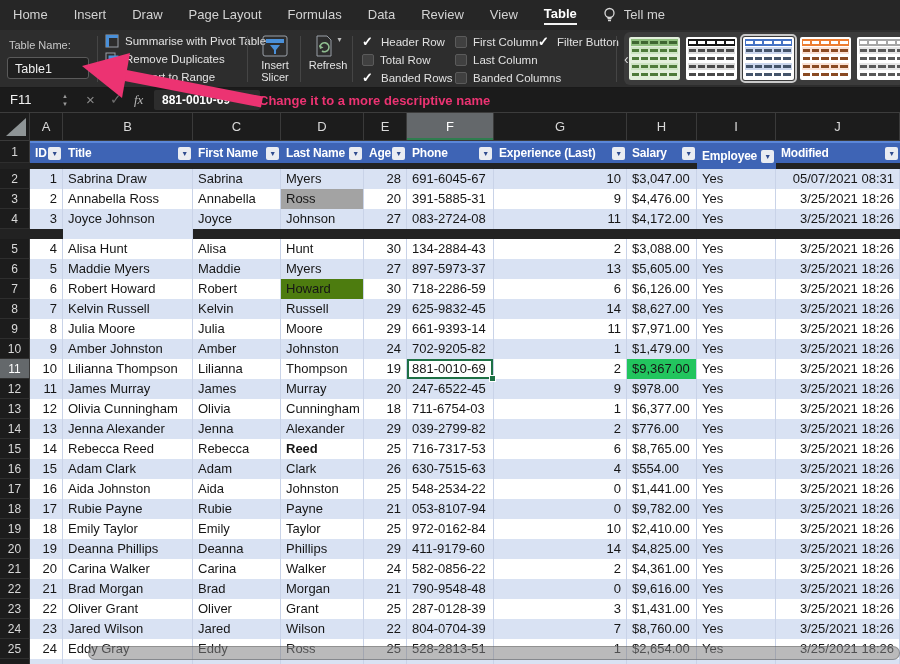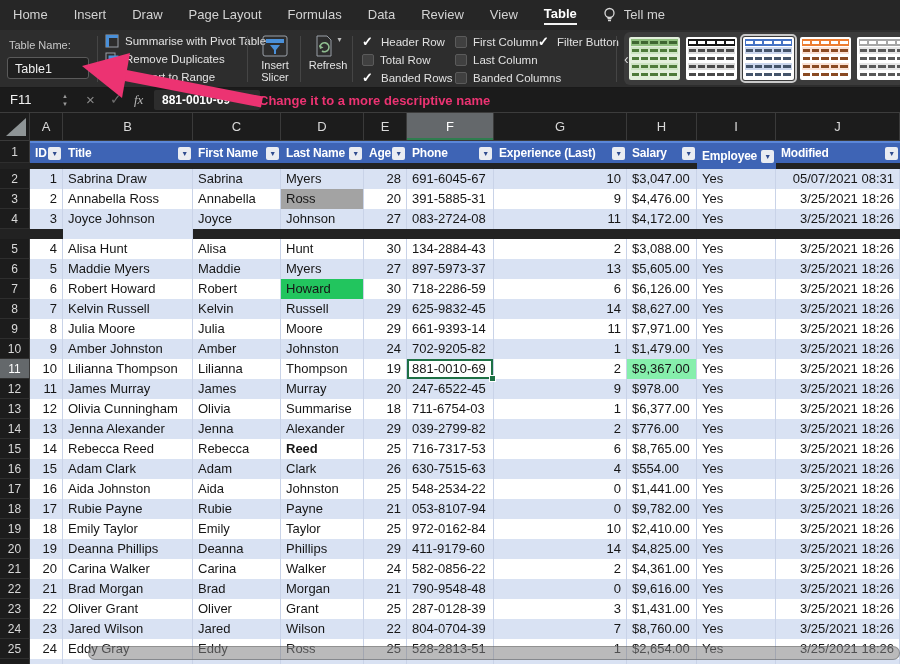--- a/index.html
+++ b/index.html
@@ -513,21 +513,21 @@
         <div class="dcell ar" style="width: 133px; height: 20px; background: rgb(217, 226, 243);">13</div>
         <div class="dcell al" style="width: 70px; height: 20px; background: rgb(217, 226, 243);">$5,605.00</div>
         <div class="dcell al" style="width: 79px; height: 20px; background: rgb(217, 226, 243);">Yes</div>
         <div class="dcell ar" style="width: 124px; height: 20px; background: rgb(217, 226, 243);">3/25/2021 18:26</div>
       </div>
       <div class="grow">
         <div class="rowhdr" style="height: 20px; line-height: 20px;">7</div>
         <div class="dcell ar" style="width: 33px; height: 20px; background: rgb(255, 255, 255);">6</div>
         <div class="dcell al" style="width: 130px; height: 20px; background: rgb(255, 255, 255);">Robert Howard</div>
         <div class="dcell al" style="width: 88px; height: 20px; background: rgb(255, 255, 255);">Robert</div>
-        <div class="dcell al" style="width: 83px; height: 20px; background: #22c55e;">Howard</div>
+        <div class="dcell al" style="width: 83px; height: 20px; background: #4d7c0f;">Howard</div>
         <div class="dcell ar" style="width: 43px; height: 20px; background: rgb(255, 255, 255);">30</div>
         <div class="dcell al" style="width: 87px; height: 20px; background: rgb(255, 255, 255);">718-2286-59</div>
         <div class="dcell ar" style="width: 133px; height: 20px; background: rgb(255, 255, 255);">6</div>
         <div class="dcell al" style="width: 70px; height: 20px; background: rgb(255, 255, 255);">$6,126.00</div>
         <div class="dcell al" style="width: 79px; height: 20px; background: rgb(255, 255, 255);">Yes</div>
         <div class="dcell ar" style="width: 124px; height: 20px; background: rgb(255, 255, 255);">3/25/2021 18:26</div>
       </div>
       <div class="grow">
         <div class="rowhdr" style="height: 20px; line-height: 20px;">8</div>
         <div class="dcell ar" style="width: 33px; height: 20px; background: rgb(217, 226, 243);">7</div>
@@ -569,21 +569,21 @@
       </div>
       <div class="grow">
         <div class="rowhdr sel" style="height: 20px; line-height: 20px;">11</div>
         <div class="dcell ar" style="width: 33px; height: 20px; background: rgb(255, 255, 255);">10</div>
         <div class="dcell al" style="width: 130px; height: 20px; background: rgb(255, 255, 255);">Lilianna Thompson</div>
         <div class="dcell al" style="width: 88px; height: 20px; background: rgb(255, 255, 255);">Lilianna</div>
         <div class="dcell al" style="width: 83px; height: 20px; background: rgb(255, 255, 255);">Thompson</div>
         <div class="dcell ar" style="width: 43px; height: 20px; background: rgb(255, 255, 255);">19</div>
         <div class="dcell al selcell" style="width: 87px; height: 20px; background: rgb(255, 255, 255);">881-0010-69<span class="fillhandle"></span></div>
         <div class="dcell ar" style="width: 133px; height: 20px; background: rgb(255, 255, 255);">2</div>
-        <div class="dcell al" style="width: 70px; height: 20px; background: #86efac;">$9,367.00</div>
+        <div class="dcell al" style="width: 70px; height: 20px; background: #22c55e;">$9,367.00</div>
         <div class="dcell al" style="width: 79px; height: 20px; background: rgb(255, 255, 255);">Yes</div>
         <div class="dcell ar" style="width: 124px; height: 20px; background: rgb(255, 255, 255);">3/25/2021 18:26</div>
       </div>
       <div class="grow">
         <div class="rowhdr" style="height: 20px; line-height: 20px;">12</div>
         <div class="dcell ar" style="width: 33px; height: 20px; background: rgb(217, 226, 243);">11</div>
         <div class="dcell al" style="width: 130px; height: 20px; background: rgb(217, 226, 243);">James Murray</div>
         <div class="dcell al" style="width: 88px; height: 20px; background: rgb(217, 226, 243);">James</div>
         <div class="dcell al" style="width: 83px; height: 20px; background: rgb(217, 226, 243);">Murray</div>
         <div class="dcell ar" style="width: 43px; height: 20px; background: rgb(217, 226, 243);">20</div>
@@ -591,21 +591,21 @@
         <div class="dcell ar" style="width: 133px; height: 20px; background: rgb(217, 226, 243);">9</div>
         <div class="dcell al" style="width: 70px; height: 20px; background: rgb(217, 226, 243);">$978.00</div>
         <div class="dcell al" style="width: 79px; height: 20px; background: rgb(217, 226, 243);">Yes</div>
         <div class="dcell ar" style="width: 124px; height: 20px; background: rgb(217, 226, 243);">3/25/2021 18:26</div>
       </div>
       <div class="grow">
         <div class="rowhdr" style="height: 20px; line-height: 20px;">13</div>
         <div class="dcell ar" style="width: 33px; height: 20px; background: rgb(255, 255, 255);">12</div>
         <div class="dcell al" style="width: 130px; height: 20px; background: rgb(255, 255, 255);">Olivia Cunningham</div>
         <div class="dcell al" style="width: 88px; height: 20px; background: rgb(255, 255, 255);">Olivia</div>
-        <div class="dcell al" style="width: 83px; height: 20px; background: rgb(255, 255, 255);">Summarise</div>
+        <div class="dcell al" style="width: 83px; height: 20px; background: rgb(255, 255, 255);">Cunningham</div>
         <div class="dcell ar" style="width: 43px; height: 20px; background: rgb(255, 255, 255);">18</div>
         <div class="dcell al" style="width: 87px; height: 20px; background: rgb(255, 255, 255);">711-6754-03</div>
         <div class="dcell ar" style="width: 133px; height: 20px; background: rgb(255, 255, 255);">1</div>
         <div class="dcell al" style="width: 70px; height: 20px; background: rgb(255, 255, 255);">$6,377.00</div>
         <div class="dcell al" style="width: 79px; height: 20px; background: rgb(255, 255, 255);">Yes</div>
         <div class="dcell ar" style="width: 124px; height: 20px; background: rgb(255, 255, 255);">3/25/2021 18:26</div>
       </div>
       <div class="grow">
         <div class="rowhdr" style="height: 20px; line-height: 20px;">14</div>
         <div class="dcell ar" style="width: 33px; height: 20px; background: rgb(217, 226, 243);">13</div>

